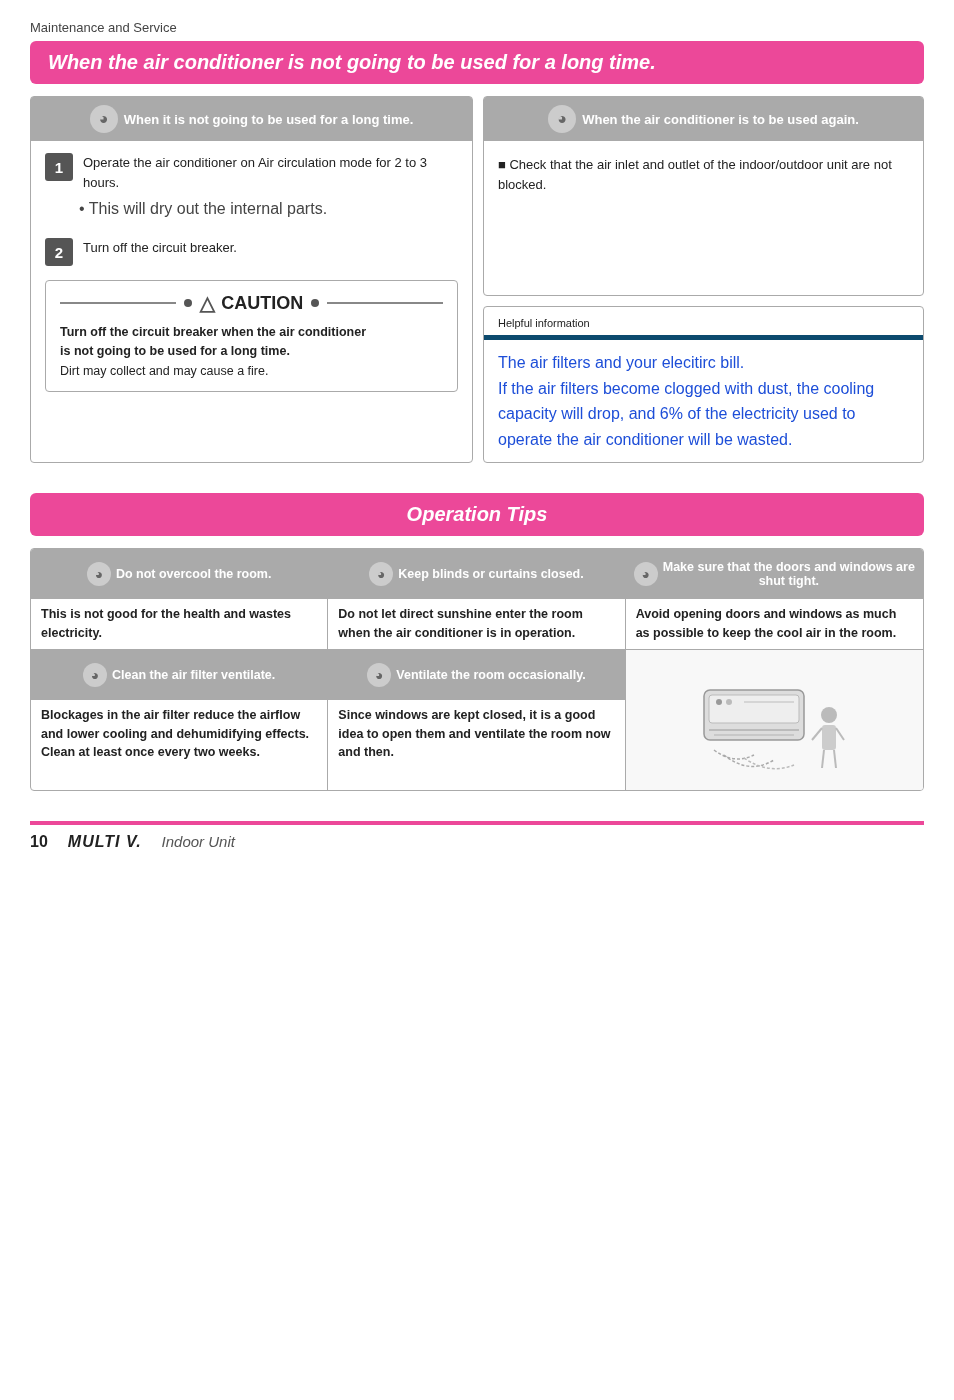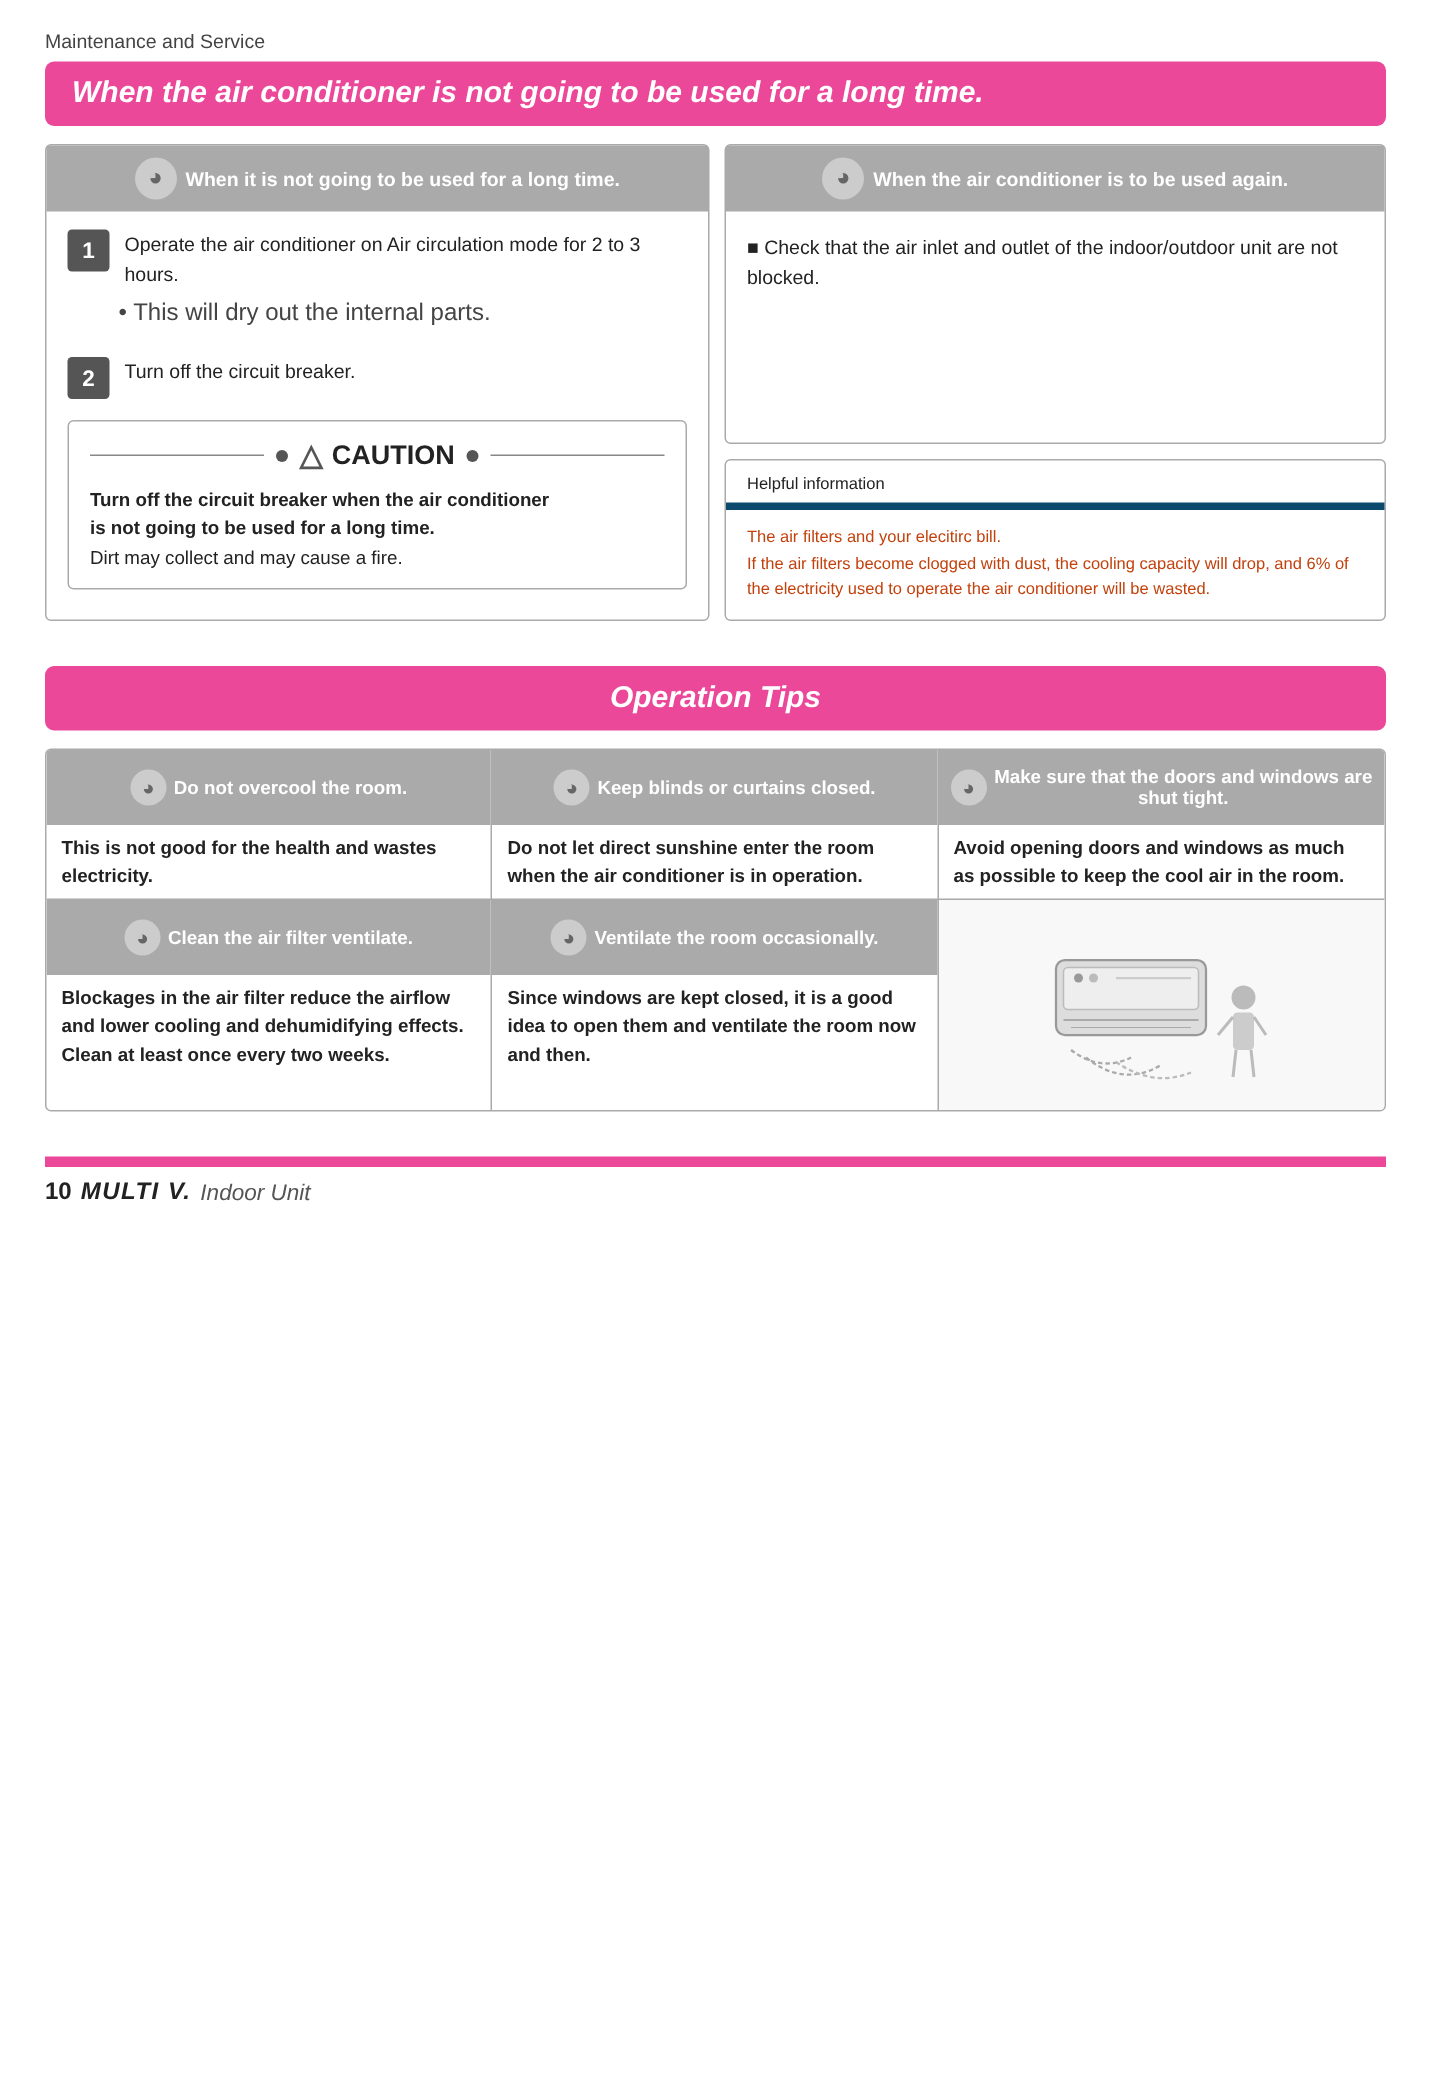--- a/index.html
+++ b/index.html
@@ -195,23 +195,23 @@
 
     .helpful-title {
       font-size: 11px;
       font-weight: normal;
       padding: 10px 14px 6px 14px;
       border-bottom: 5px solid #0c4a6e;
     }
 
     .helpful-content {
       padding: 10px 14px;
-      font-size: 11px;
+      font-size: 16px;
       line-height: 1.6;
-      color: #c2410c;
+      color: #1d4ed8;
     }
 
     
     .tips-grid {
       display: grid;
       grid-template-columns: 1fr 1fr 1fr;
       gap: 0;
       border: 1.5px solid #aaa;
       border-radius: 4px;
       overflow: hidden;
@@ -281,24 +281,24 @@
 
     .ac-illustration {
       width: 160px;
       height: 120px;
     }
 
     
     .page-footer {
       display: flex;
       align-items: center;
-      gap: 6px;
+      gap: 20px;
       margin-top: 30px;
       padding-top: 8px;
-      border-top: 7px solid #ec4899;
+      border-top: 4px solid #ec4899;
     }
 
     .footer-page-num {
       font-weight: bold;
       font-size: 16px;
     }
 
     .footer-brand {
       font-weight: bold;
       font-size: 16px;

